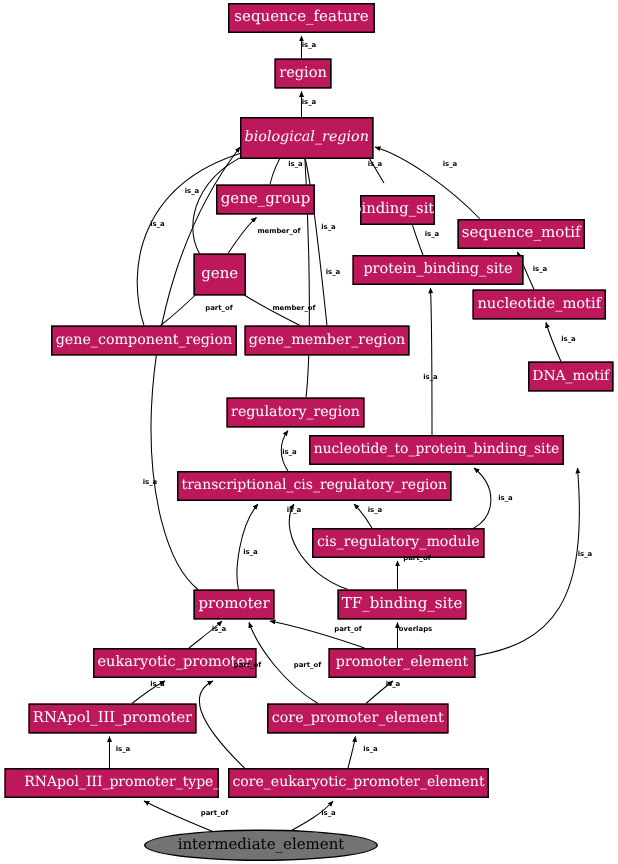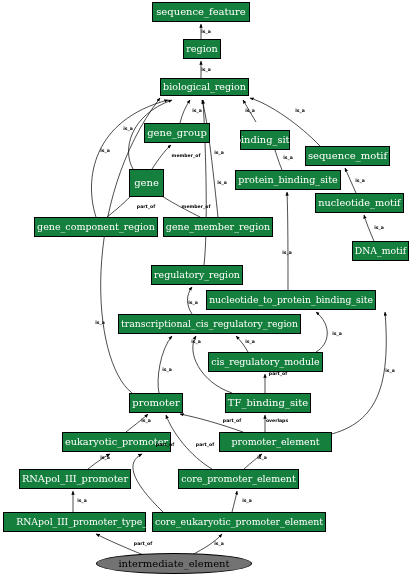--- a/index.html
+++ b/index.html
@@ -1,20 +1,20 @@
 <!DOCTYPE html>
 <html><head>
 <meta charset="utf-8">
 <style>
   html,body{margin:0;padding:0;background:#ffffff;}
   body{width:412px;height:576px;overflow:hidden;
        font-family:"DejaVu Serif","Liberation Serif",serif;}
   #graph{position:relative;width:412px;height:576px;}
   #edges{position:absolute;left:0;top:0;width:412px;height:576px;}
-  .node{position:absolute;box-sizing:border-box;background:#15803d;color:#ffffff;
+  .node{position:absolute;box-sizing:border-box;background:#be185d;color:#ffffff;
         border:1px solid #000000;display:flex;align-items:center;justify-content:center;
         font-size:10px;line-height:1;white-space:nowrap;letter-spacing:0px;}
   .node.ellipse{background:#737373;color:#000000;border-radius:50%;border:1px solid #000000;}
   .elabel{position:absolute;font-family:"DejaVu Sans","Liberation Sans",sans-serif;
           font-size:4.6px;color:#000000;white-space:nowrap;transform:translate(-50%,-50%);
           font-weight:bold;letter-spacing:0px;}
 </style>
 </head>
 <body>
 
@@ -63,36 +63,36 @@
         <path d="M190,556 C205,548 215,542 222,534" fill="none" stroke="#000000" stroke-width="0.7" marker-end="url(#arrow)"></path>
       </g>
   </svg>
   <div id="nodes">
       <div class="node" style="left: 152px; top: 2px; width: 98px; height: 20px;">
         <span>sequence_feature</span>
       </div>
       <div class="node" style="left: 183px; top: 39px; width: 38px; height: 20px;">
         <span style="font-size: 9.7px;">region</span>
       </div>
-      <div class="node" style="left: 160px; top: 78px; width: 89px; height: 18px;">
+      <div class="node" style="left: 160px; top: 78px; width: 89px; height: 28px; font-style: italic;">
         <span style="font-size: 9.54px;">biological_region</span>
       </div>
       <div class="node" style="left: 144px; top: 123px; width: 66px; height: 20px;">
         <span>gene_group</span>
       </div>
       <div class="node" style="left: 240px; top: 130px; width: 50px; height: 20px; text-align: right;">
         <span style="font-size: 9.84px;">binding_site</span>
       </div>
       <div class="node" style="left: 305px; top: 146px; width: 85px; height: 20px;">
         <span>sequence_motif</span>
       </div>
       <div class="node" style="left: 129px; top: 169px; width: 35px; height: 28px;">
         <span>gene</span>
       </div>
-      <div class="node" style="left: 235px; top: 170px; width: 106px; height: 20px;">
+      <div class="node" style="left: 235px; top: 170px; width: 114px; height: 20px;">
         <span style="font-size: 9.62px;">protein_binding_site</span>
       </div>
       <div class="node" style="left: 315px; top: 193px; width: 89px; height: 20px;">
         <span style="font-size: 9.76px;">nucleotide_motif</span>
       </div>
       <div class="node" style="left: 34px; top: 217px; width: 124px; height: 20px;">
         <span style="font-size: 9.52px;">gene_component_region</span>
       </div>
       <div class="node" style="left: 163px; top: 217px; width: 110px; height: 20px;">
         <span style="font-size: 9.54px;">gene_member_region</span>
@@ -114,21 +114,21 @@
       </div>
       <div class="node" style="left: 129px; top: 393px; width: 54px; height: 20px;">
         <span>promoter</span>
       </div>
       <div class="node" style="left: 225px; top: 393px; width: 86px; height: 20px;">
         <span>TF_binding_site</span>
       </div>
       <div class="node" style="left: 62px; top: 432px; width: 109px; height: 20px;">
         <span style="font-size: 9.72px;">eukaryotic_promoter</span>
       </div>
-      <div class="node" style="left: 219px; top: 432px; width: 113px; height: 20px;">
+      <div class="node" style="left: 219px; top: 432px; width: 98px; height: 20px;">
         <span style="font-size: 9.46px;">promoter_element</span>
       </div>
       <div class="node" style="left: 19px; top: 469px; width: 112px; height: 20px;">
         <span style="font-size: 9.81px;">RNApol_III_promoter</span>
       </div>
       <div class="node" style="left: 178px; top: 469px; width: 121px; height: 20px;">
         <span style="font-size: 9.5px;">core_promoter_element</span>
       </div>
       <div class="node" style="left: 3px; top: 512px; width: 143px; height: 20px; padding-left: 20px;">
         <span style="font-size: 9.32px;">RNApol_III_promoter_type_1</span>

